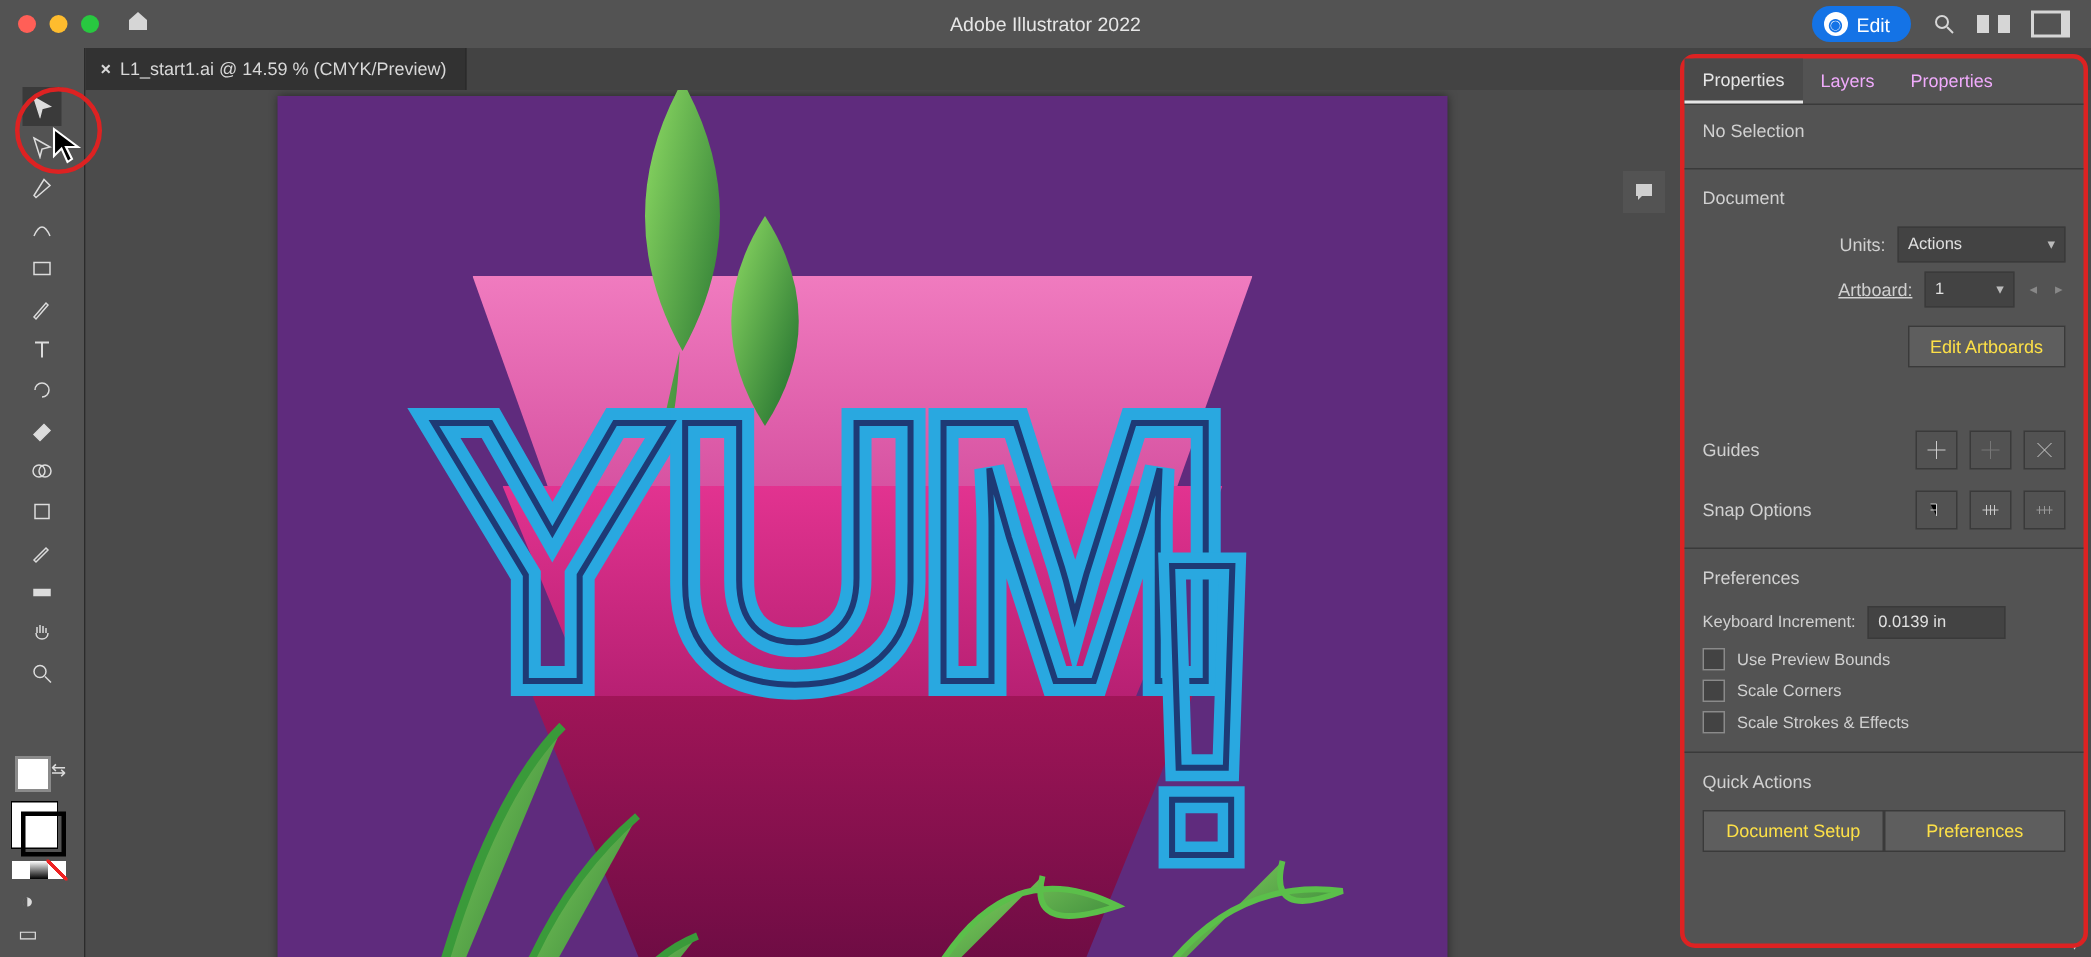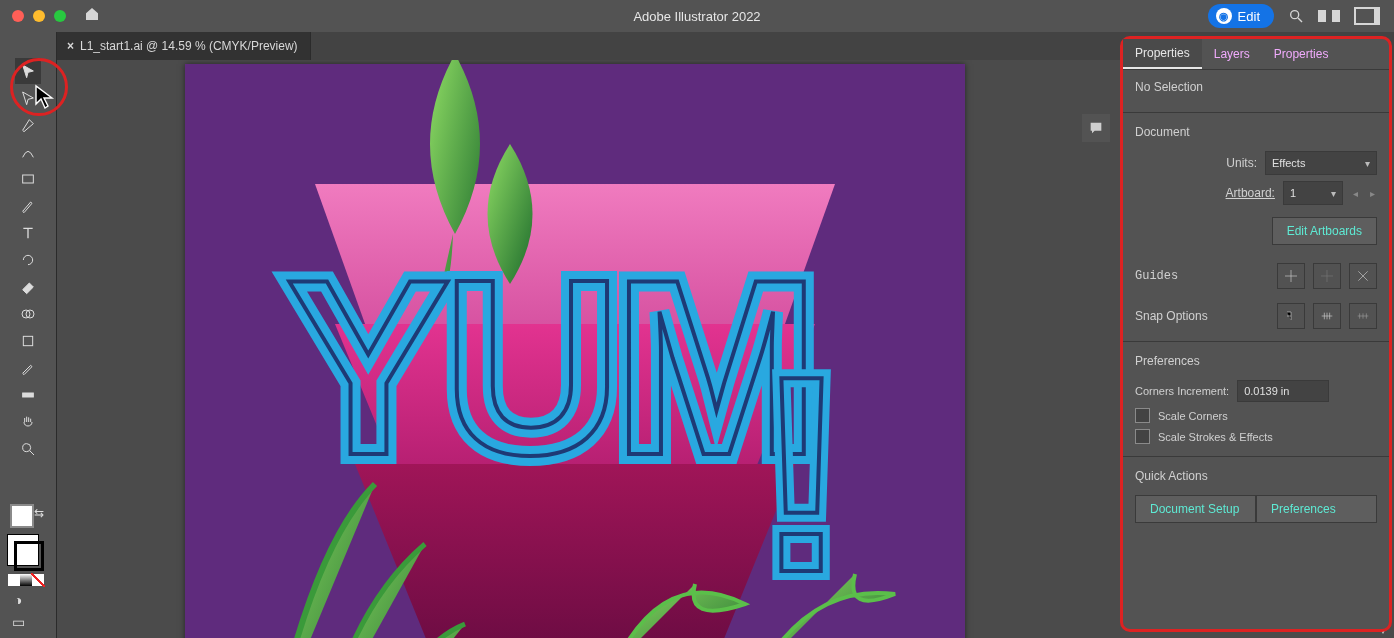--- a/index.html
+++ b/index.html
@@ -207,22 +207,22 @@
     height:22px; display:flex; align-items:center; padding:0 6px;
     min-width:98px; justify-content:space-between; font-size:11px;
   }
   .dropdown.small{ min-width:46px;}
   .chev { font-size:10px; color:#bbb;}
   .numfield {
     background:#434343; border:1px solid #3a3a3a; color:#e0e0e0;
     height:20px; width:78px; padding:0 6px; font-size:11px; display:flex; align-items:center;
   }
   .btn {
-    background:#5e5e5e; border:1px solid #3a3a3a; color:#5eead4;
-    height:26px; padding:0 14px; display:flex; align-items:center; 
+    background:#5e5e5e; border:1px solid #3a3a3a; color:#fde047;
+    height:26px; padding:0 14px; display:flex; align-items:center; justify-content:center;
     font-size:12px;
   }
   .icon-btn {
     width:26px; height:24px; border:1px solid #3a3a3a; background:#525252;
     display:flex; align-items:center; justify-content:center;
   }
   .icon-row { display:flex; gap:8px;}
   .checkbox {
     width:13px; height:13px; border:1px solid #8a8a8a; background:#434343;
     display:inline-block; flex-shrink:0;
@@ -442,21 +442,21 @@
   <div class="panel-body">
     <div class="sect-title">No Selection</div>
 
     <div class="divider"></div>
 
     <div class="sect-title">Document</div>
 
     <div class="row" style="justify-content:flex-end;">
       <span class="lbl" style="width:70px; text-align:right;">Units:</span>
       <div class="dropdown">
-        <span>Effects</span>
+        <span>Actions</span>
         <span class="chev">▾</span>
       </div>
     </div>
 
     <div class="row" style="justify-content:flex-end;">
       <span class="lbl" style="width:70px; text-align:right;text-decoration:underline;">Artboard:</span>
       <div class="dropdown small">
         <span>1</span>
         <span class="chev">▾</span>
       </div>
@@ -466,21 +466,21 @@
 
     <div class="row" style="justify-content:flex-end; margin-top:6px;">
       <div class="btn">
         <span>Edit Artboards</span>
       </div>
     </div>
 
     <div style="height:6px;"></div>
 
 
-    <div class="row" style="margin-top:0;font-family:Liberation Mono, monospace;">
+    <div class="row" style="margin-top:24px;">
       <span class="lbl">Guides</span>
       <div class="row-right icon-row">
         <div class="icon-btn">
           <svg class="ic" viewBox="0 0 24 24">
               <path d="M12 3 V21 M3 12 H21" stroke="#ccc"></path>
             </svg>
         </div>
         <div class="icon-btn">
           <svg class="ic" viewBox="0 0 24 24">
               <path d="M12 3 V21 M3 12 H21" stroke="#777"></path>
@@ -513,26 +513,30 @@
             </svg>
         </div>
       </div>
     </div>
 
     <div class="divider"></div>
 
     <div class="sect-title">Preferences</div>
 
     <div class="row">
-      <span class="lbl" style="font-size:11px;">Corners Increment:</span>
+      <span class="lbl" style="font-size:11px;">Keyboard Increment:</span>
       <div class="numfield">
         <span>0.0139 in</span>
       </div>
     </div>
 
+    <label class="check-label">
+      <span class="checkbox"></span>
+      <span>Use Preview Bounds</span>
+    </label>
     <label class="check-label">
       <span class="checkbox"></span>
       <span>Scale Corners</span>
     </label>
     <label class="check-label">
       <span class="checkbox"></span>
       <span>Scale Strokes &amp; Effects</span>
     </label>
 
     <div class="divider"></div>

